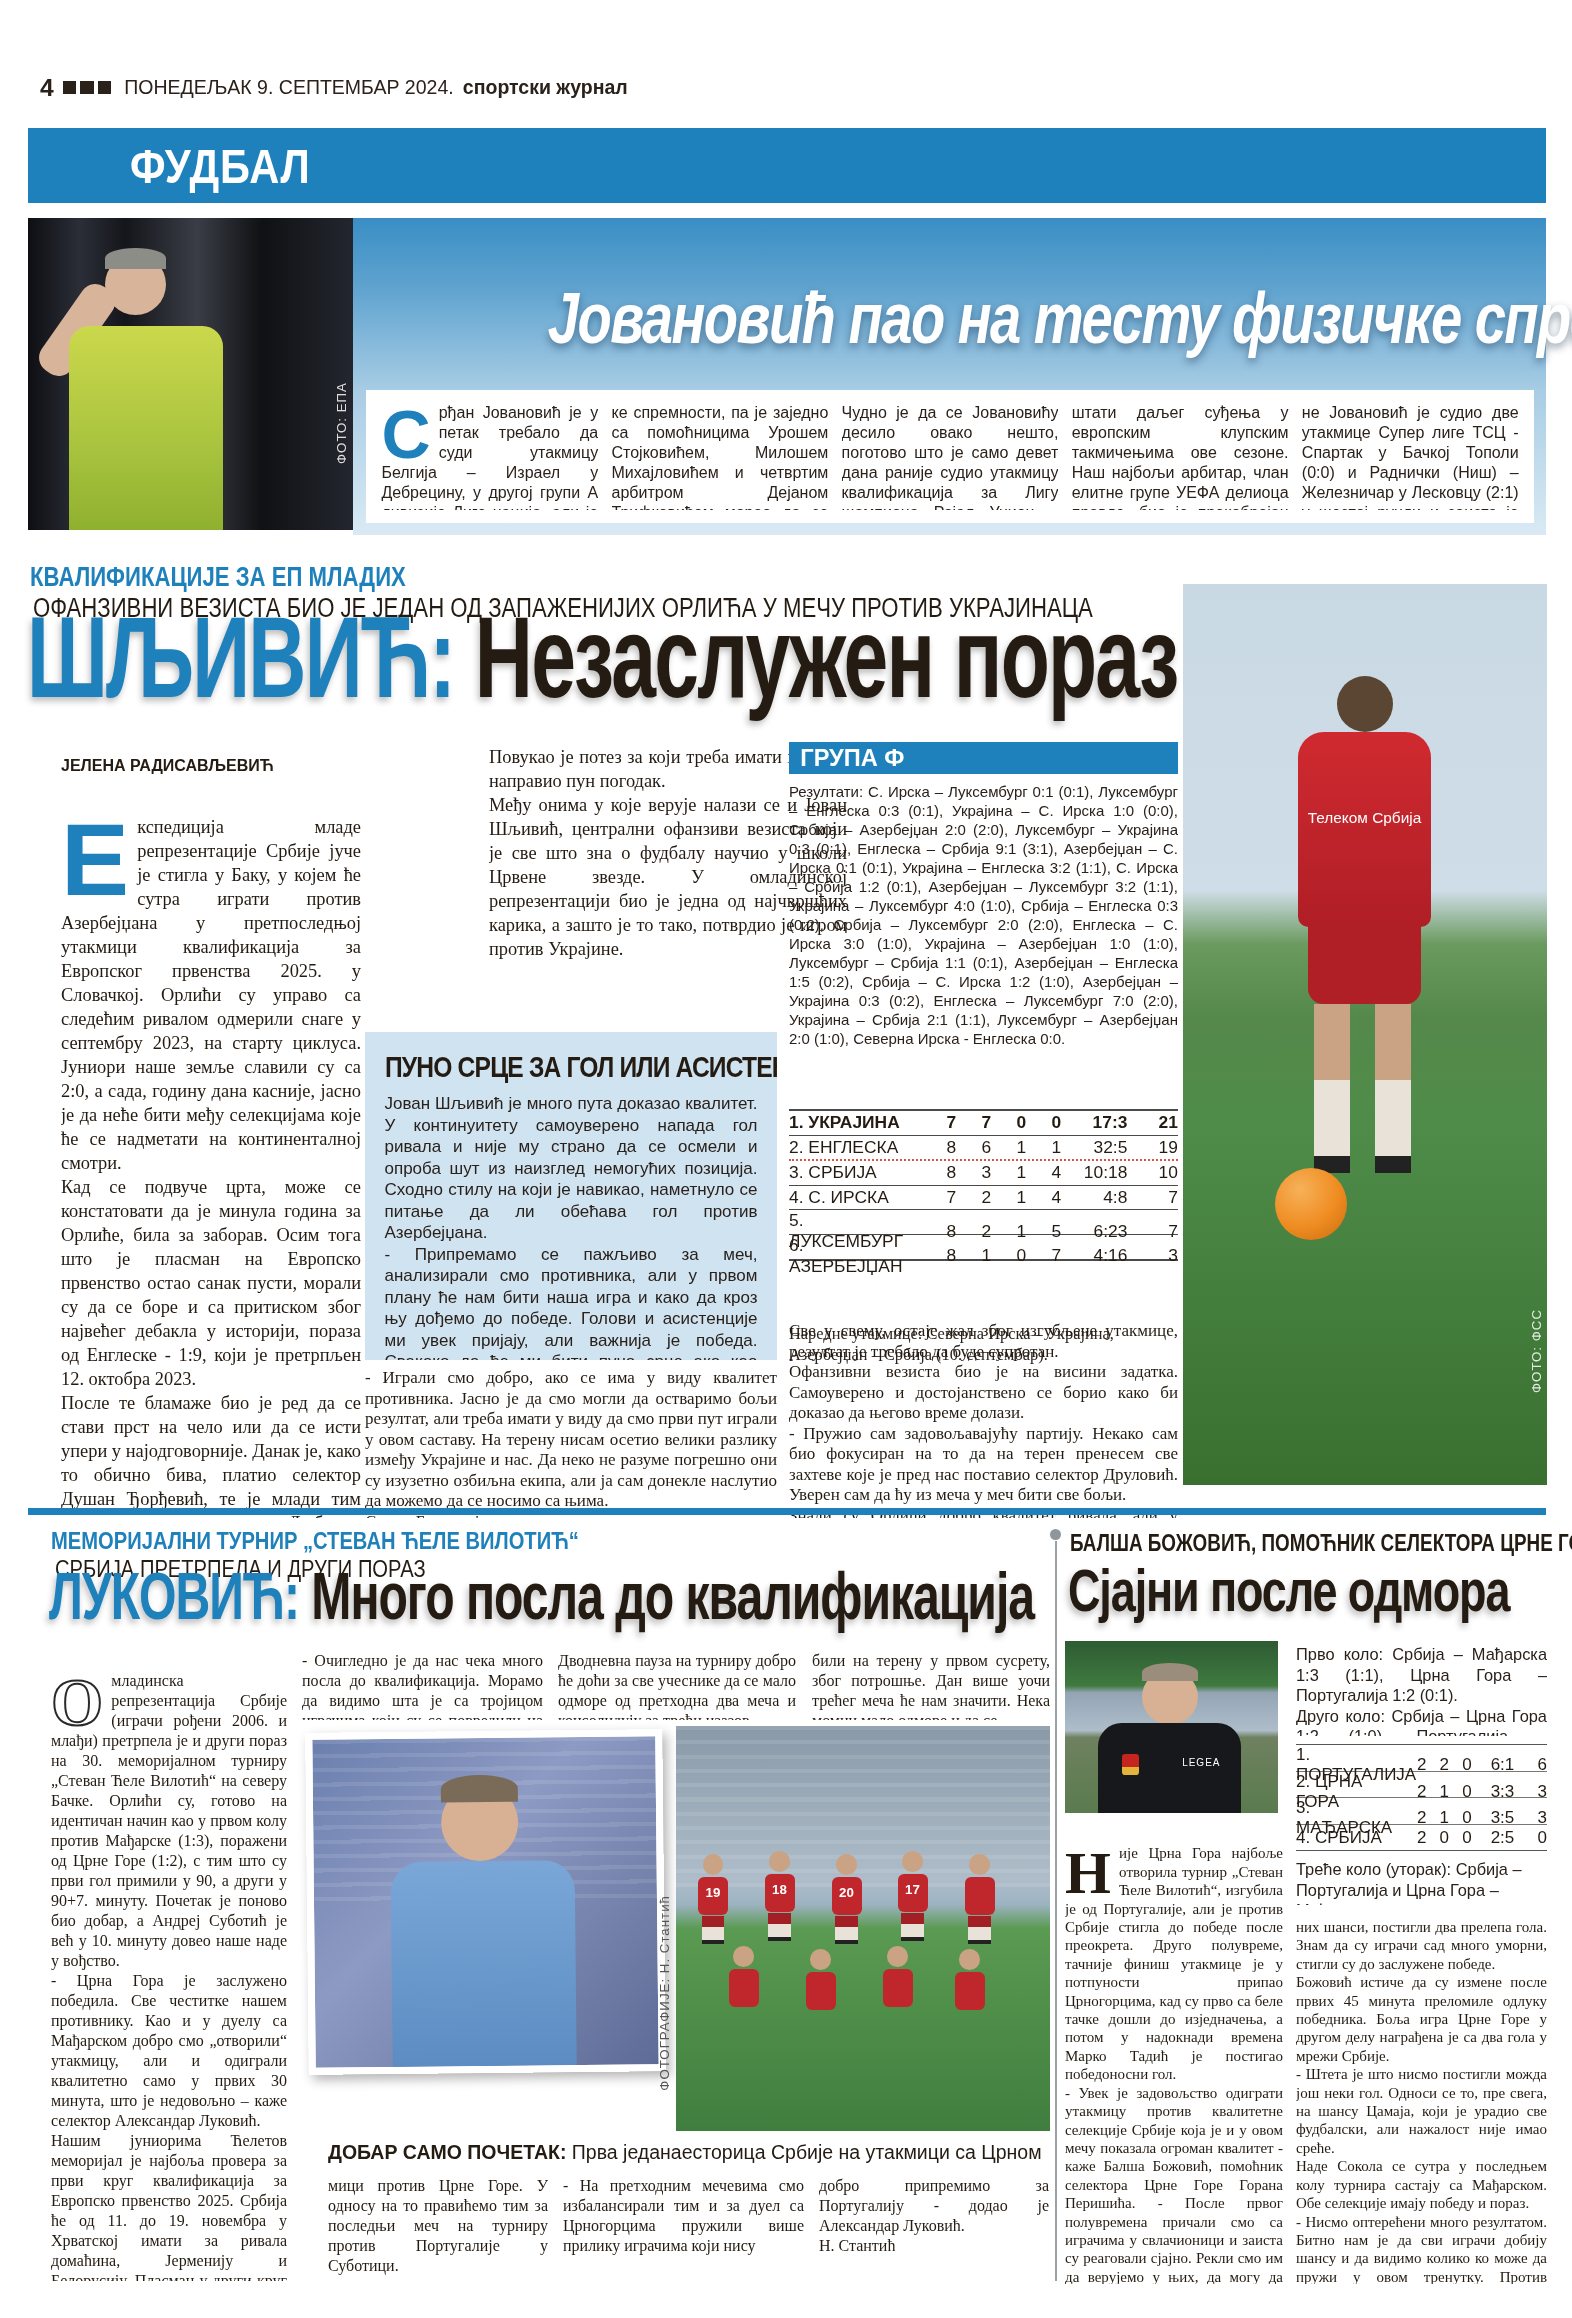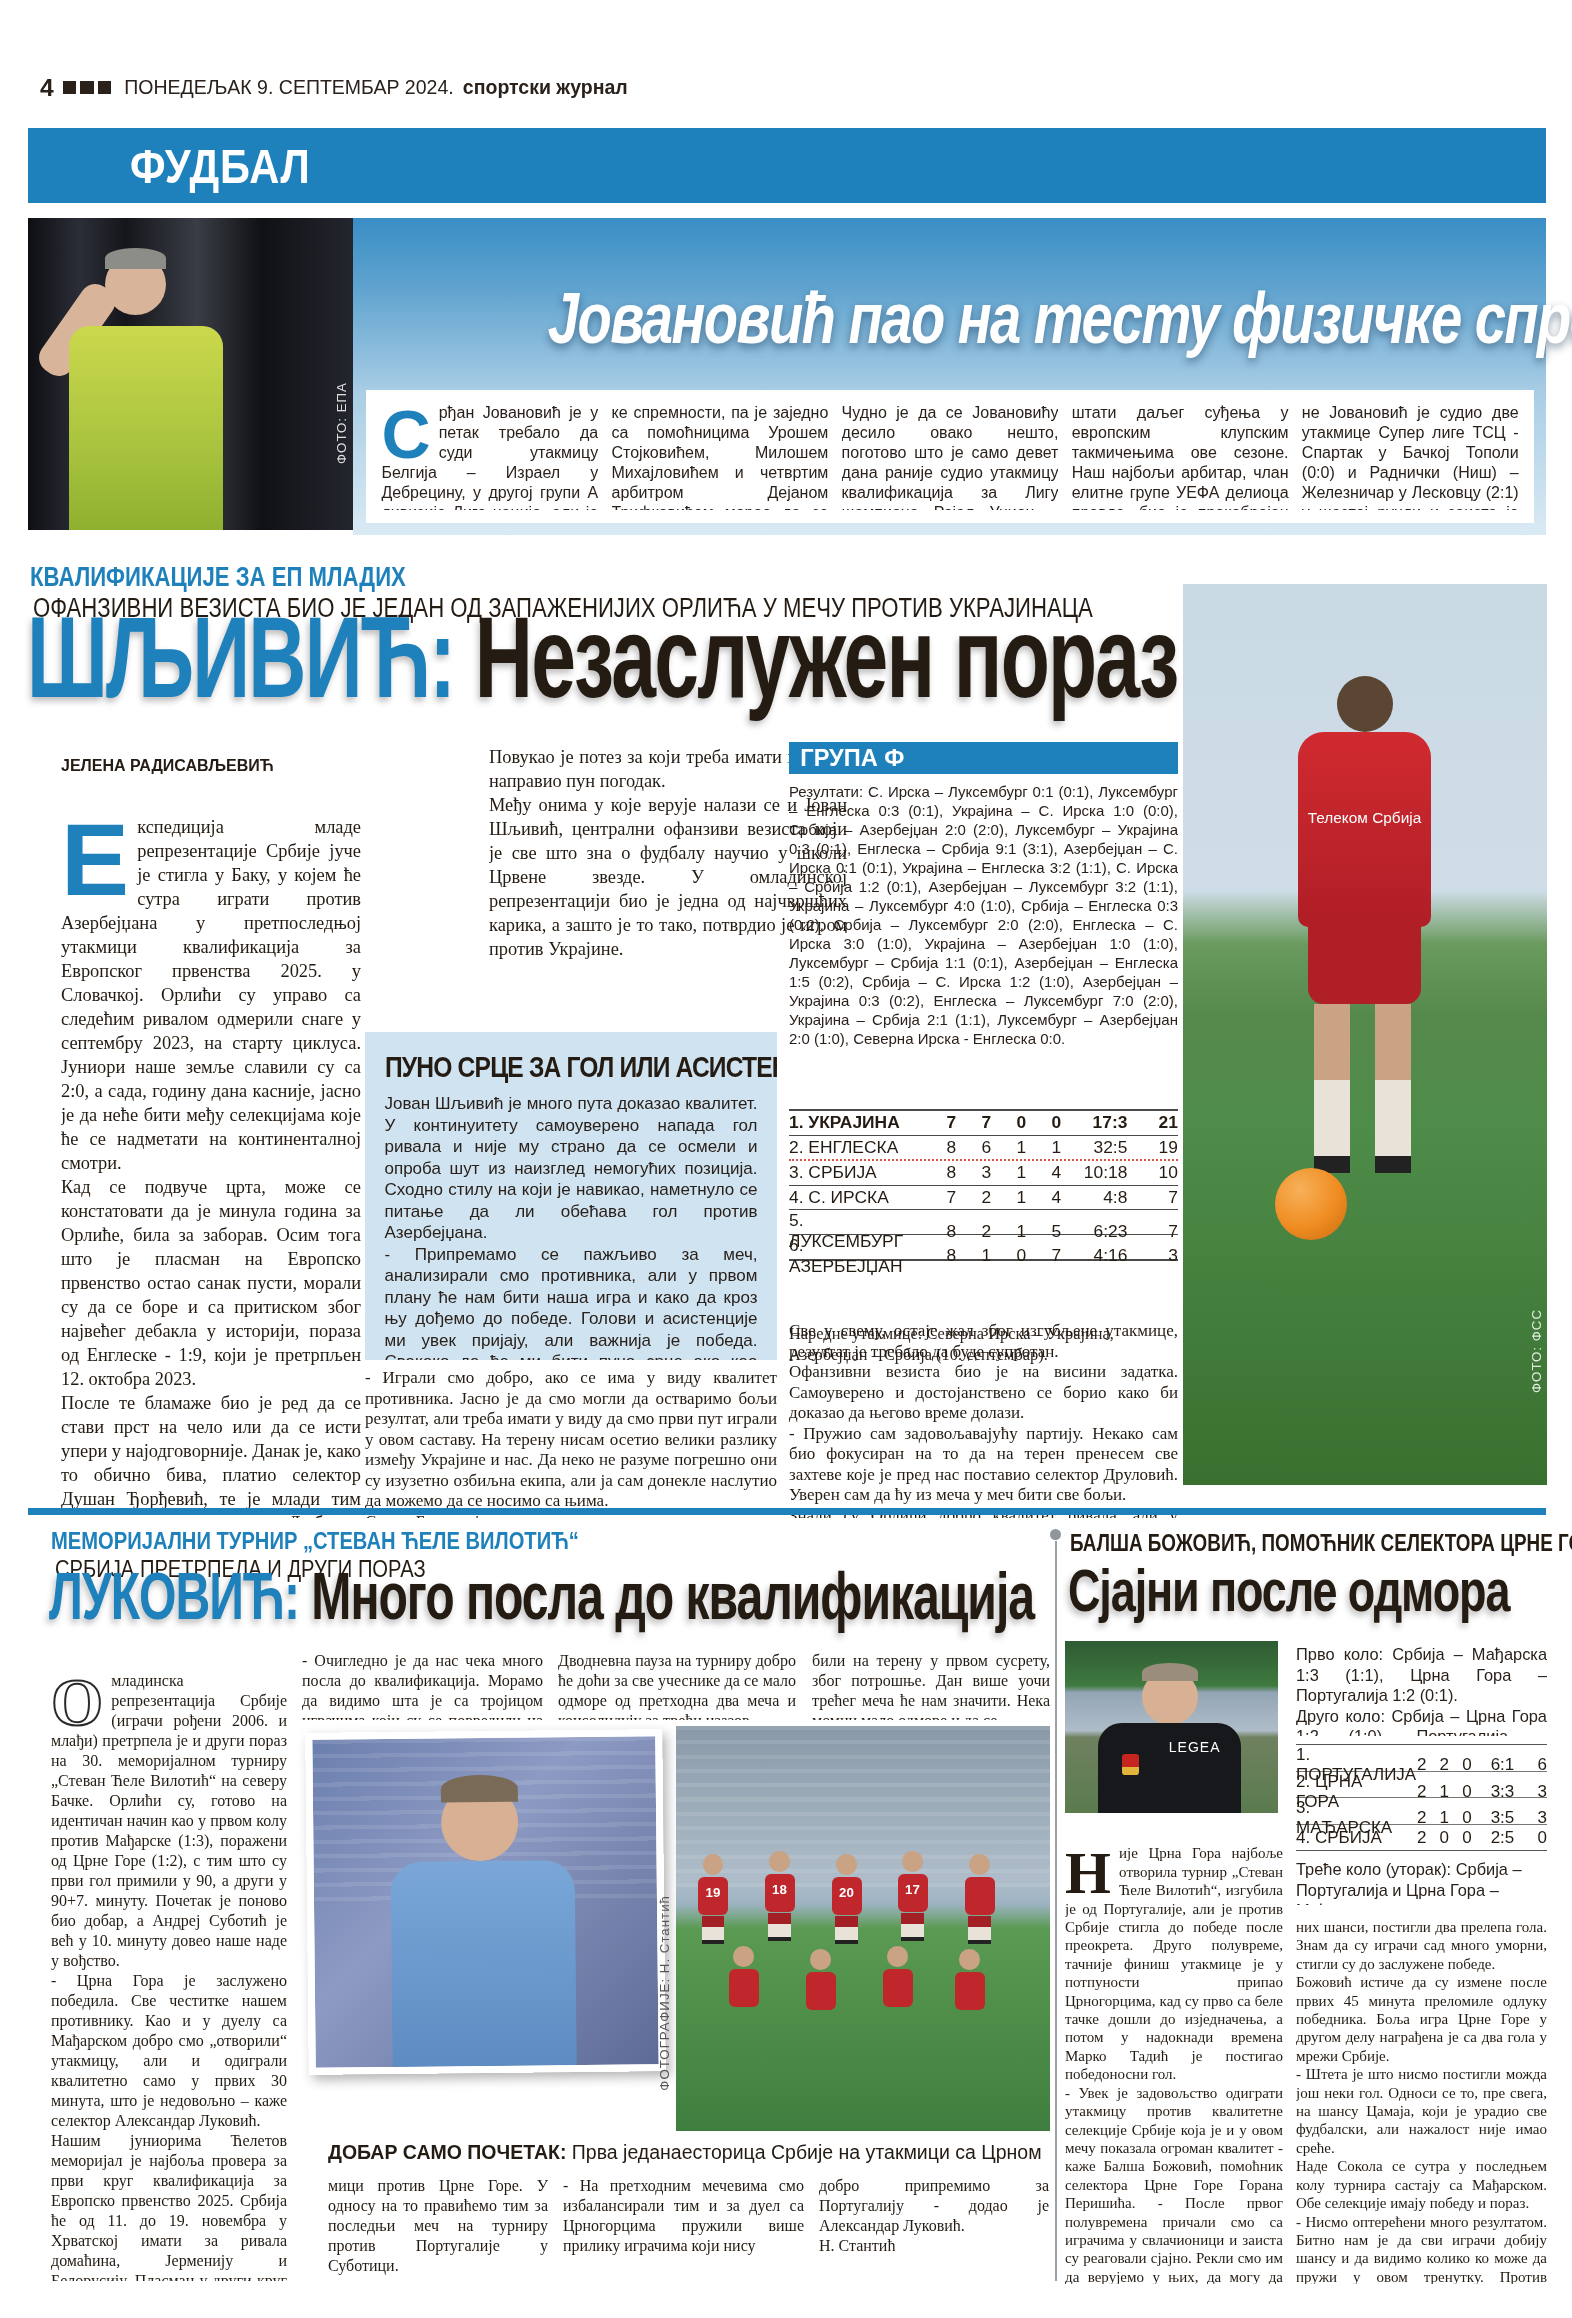--- a/index.html
+++ b/index.html
@@ -346,21 +346,21 @@
   </div>
   <div class="abs" style="left:1068px;top:1556px;width:479px;height:82px;">
     <span class="bighead cond dark" style="font-size:60px;transform:scaleX(.75);letter-spacing:-1.5px;">Сјајни после одмора</span>
   </div>
 
   <div class="abs ph bozbg" style="left:1065px;top:1641px;width:213px;height:172px;">
     <div class="abs" style="left:77px;top:28px;width:56px;height:56px;border-radius:50%;background:#d8b094;"></div>
     <div class="abs" style="left:77px;top:21.5px;width:56px;height:18.4px;border-radius:50% 50% 0 0;background:#9a8d7c;"></div>
     <div class="abs" style="left:33px;top:82px;width:143px;height:92px;border-radius:23.6px 23.6px 0 0;background:#17181c;">
       <div style="position:absolute;left:23.6px;top:31px;width:17.4px;height:20.5px;background:linear-gradient(180deg,#c6251f 60%,#e2b43a 60%);border-radius:3.1px;"></div>
-      <div style="position:absolute;right:20.5px;top:16px;color:#fff;font-family:'Liberation Sans',sans-serif;font-size:14px;letter-spacing:1px;">LEGEA</div>
+      <div style="position:absolute;right:20.5px;top:34px;color:#fff;font-family:'Liberation Sans',sans-serif;font-size:10px;letter-spacing:1px;">LEGEA</div>
     </div>
   </div>
 
   <div class="abs nextm clip pre jt" style="left:1296px;top:1644px;width:251px;height:92px;">Прво коло: Србија – Мађарска 1:3 (1:1), Црна Гора – Португалија 1:2 (0:1).
 Друго коло: Србија – Црна Гора 1:2 (1:0), Португалија – Мађарска 4:0 (1:0).</div>
   <div class="abs tbl tbl2" style="left:1296px;top:1744px;width:251px;font-size:17px;">
     <div class="trow">
       <span style="grid-column:1/3;text-align:left;">1. ПОРТУГАЛИЈА</span>
         <span>2</span>
         <span>2</span>

